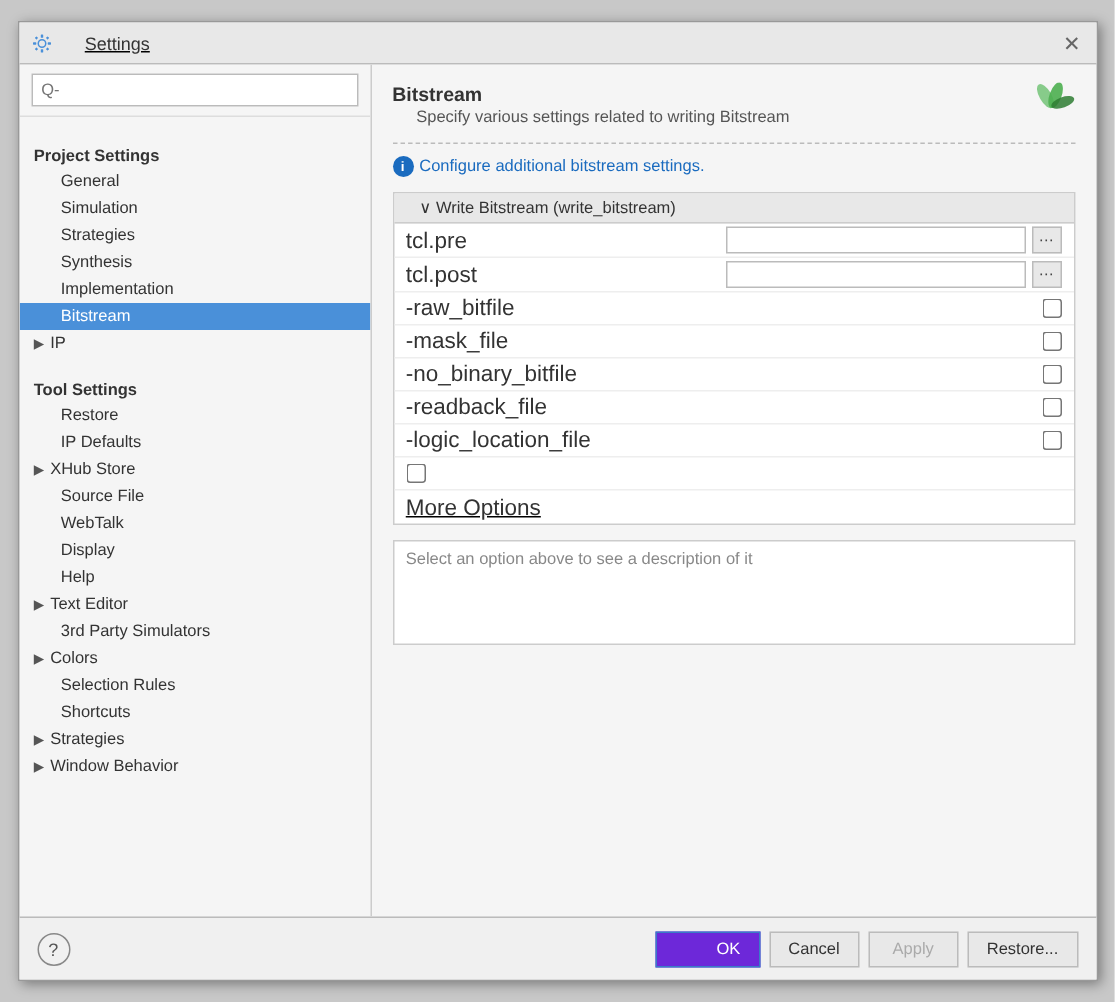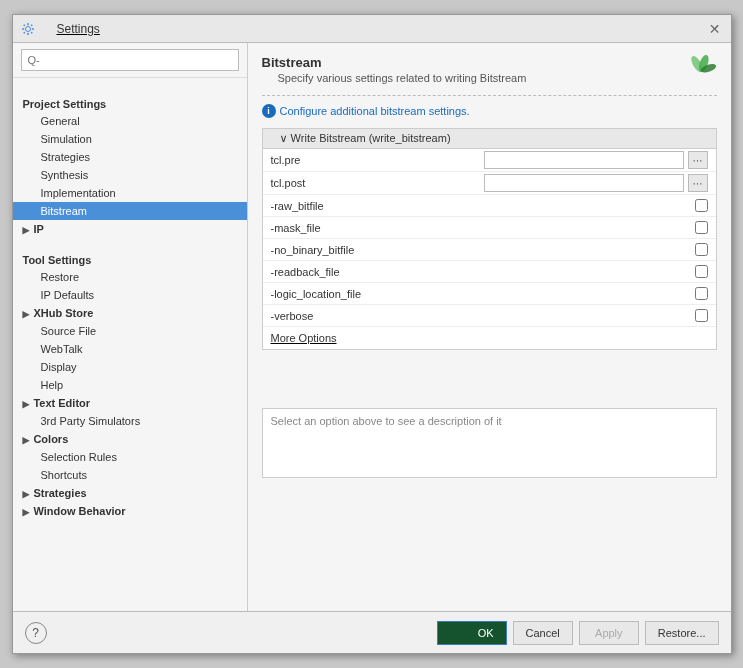--- a/index.html
+++ b/index.html
@@ -102,21 +102,21 @@
       cursor: pointer;
       color: #333;
       font-size: 11px;
       white-space: nowrap;
     }
     .sidebar-item.active {
       background: #4a90d9;
       color: white;
     }
     .sidebar-item.indent1 { padding-left: 28px; }
-    .sidebar-item.with-arrow { padding-left: 10px; font-weight: bold; }
+    .sidebar-item.with-arrow { padding-left: 10px; }
     .arrow { display: inline-block; margin-right: 4px; font-size: 9px; color: #555; }
     .main-panel {
       flex: 1;
       display: flex;
       flex-direction: column;
       padding: 12px 14px;
       background: #f5f5f5;
       overflow: hidden;
     }
     .panel-header {
@@ -186,21 +186,21 @@
       display: flex;
       align-items: center;
       padding: 2px 8px;
       border-bottom: 1px solid #eee;
       min-height: 22px;
     }
     .option-row:last-child { border-bottom: none; text-decoration: underline; }
     .option-label {
       flex: 1;
       color: #333;
-      font-size: 11px;
+      font-size: 15px;
     }
     .option-value {
       display: flex;
       align-items: center;
       gap: 4px;
     }
     .text-input-field {
       width: 200px;
       height: 18px;
       border: 1px solid #bbb;
@@ -226,21 +226,20 @@
       cursor: pointer;
     }
     .description-area {
       background: white;
       border: 1px solid #ccc;
       padding: 6px 8px;
       font-size: 11px;
       color: #888;
       min-height: 70px;
       flex-shrink: 0;
-      margin-top: 48px;
     }
     .dialog-footer {
       border-top: 1px solid #bbb;
       padding: 8px 12px;
       display: flex;
       align-items: center;
       justify-content: space-between;
       background: #f0f0f0;
       height: 42px;
     }
@@ -263,21 +262,21 @@
       min-width: 60px;
       height: 24px;
       padding: 0 12px;
       font-size: 11px;
       border: 1px solid #bbb;
       background: #e8e8e8;
       cursor: pointer;
       color: #333;
     }
     .footer-btn.primary {
-      background: #14532d;
+      background: #6d28d9;
       border-color: #3a7bc8;
       color: white;
       padding-left: 40px;
     }
     .footer-btn:disabled {
       color: #aaa;
       cursor: default;
     }
     
     .logo-svg { }
@@ -414,21 +413,20 @@
         </div>
 
         <div class="option-row">
           <span class="option-label">-logic_location_file</span>
           <div class="option-value">
             <input class="checkbox-input" type="checkbox" style="">
           </div>
         </div>
 
         <div class="option-row">
-          <span class="option-label">-verbose</span>
           <div class="option-value">
             <input class="checkbox-input" type="checkbox" style="">
           </div>
         </div>
 
         <div class="option-row">
           <span class="option-label">More Options</span>
           <div class="option-value">
           </div>
         </div>

